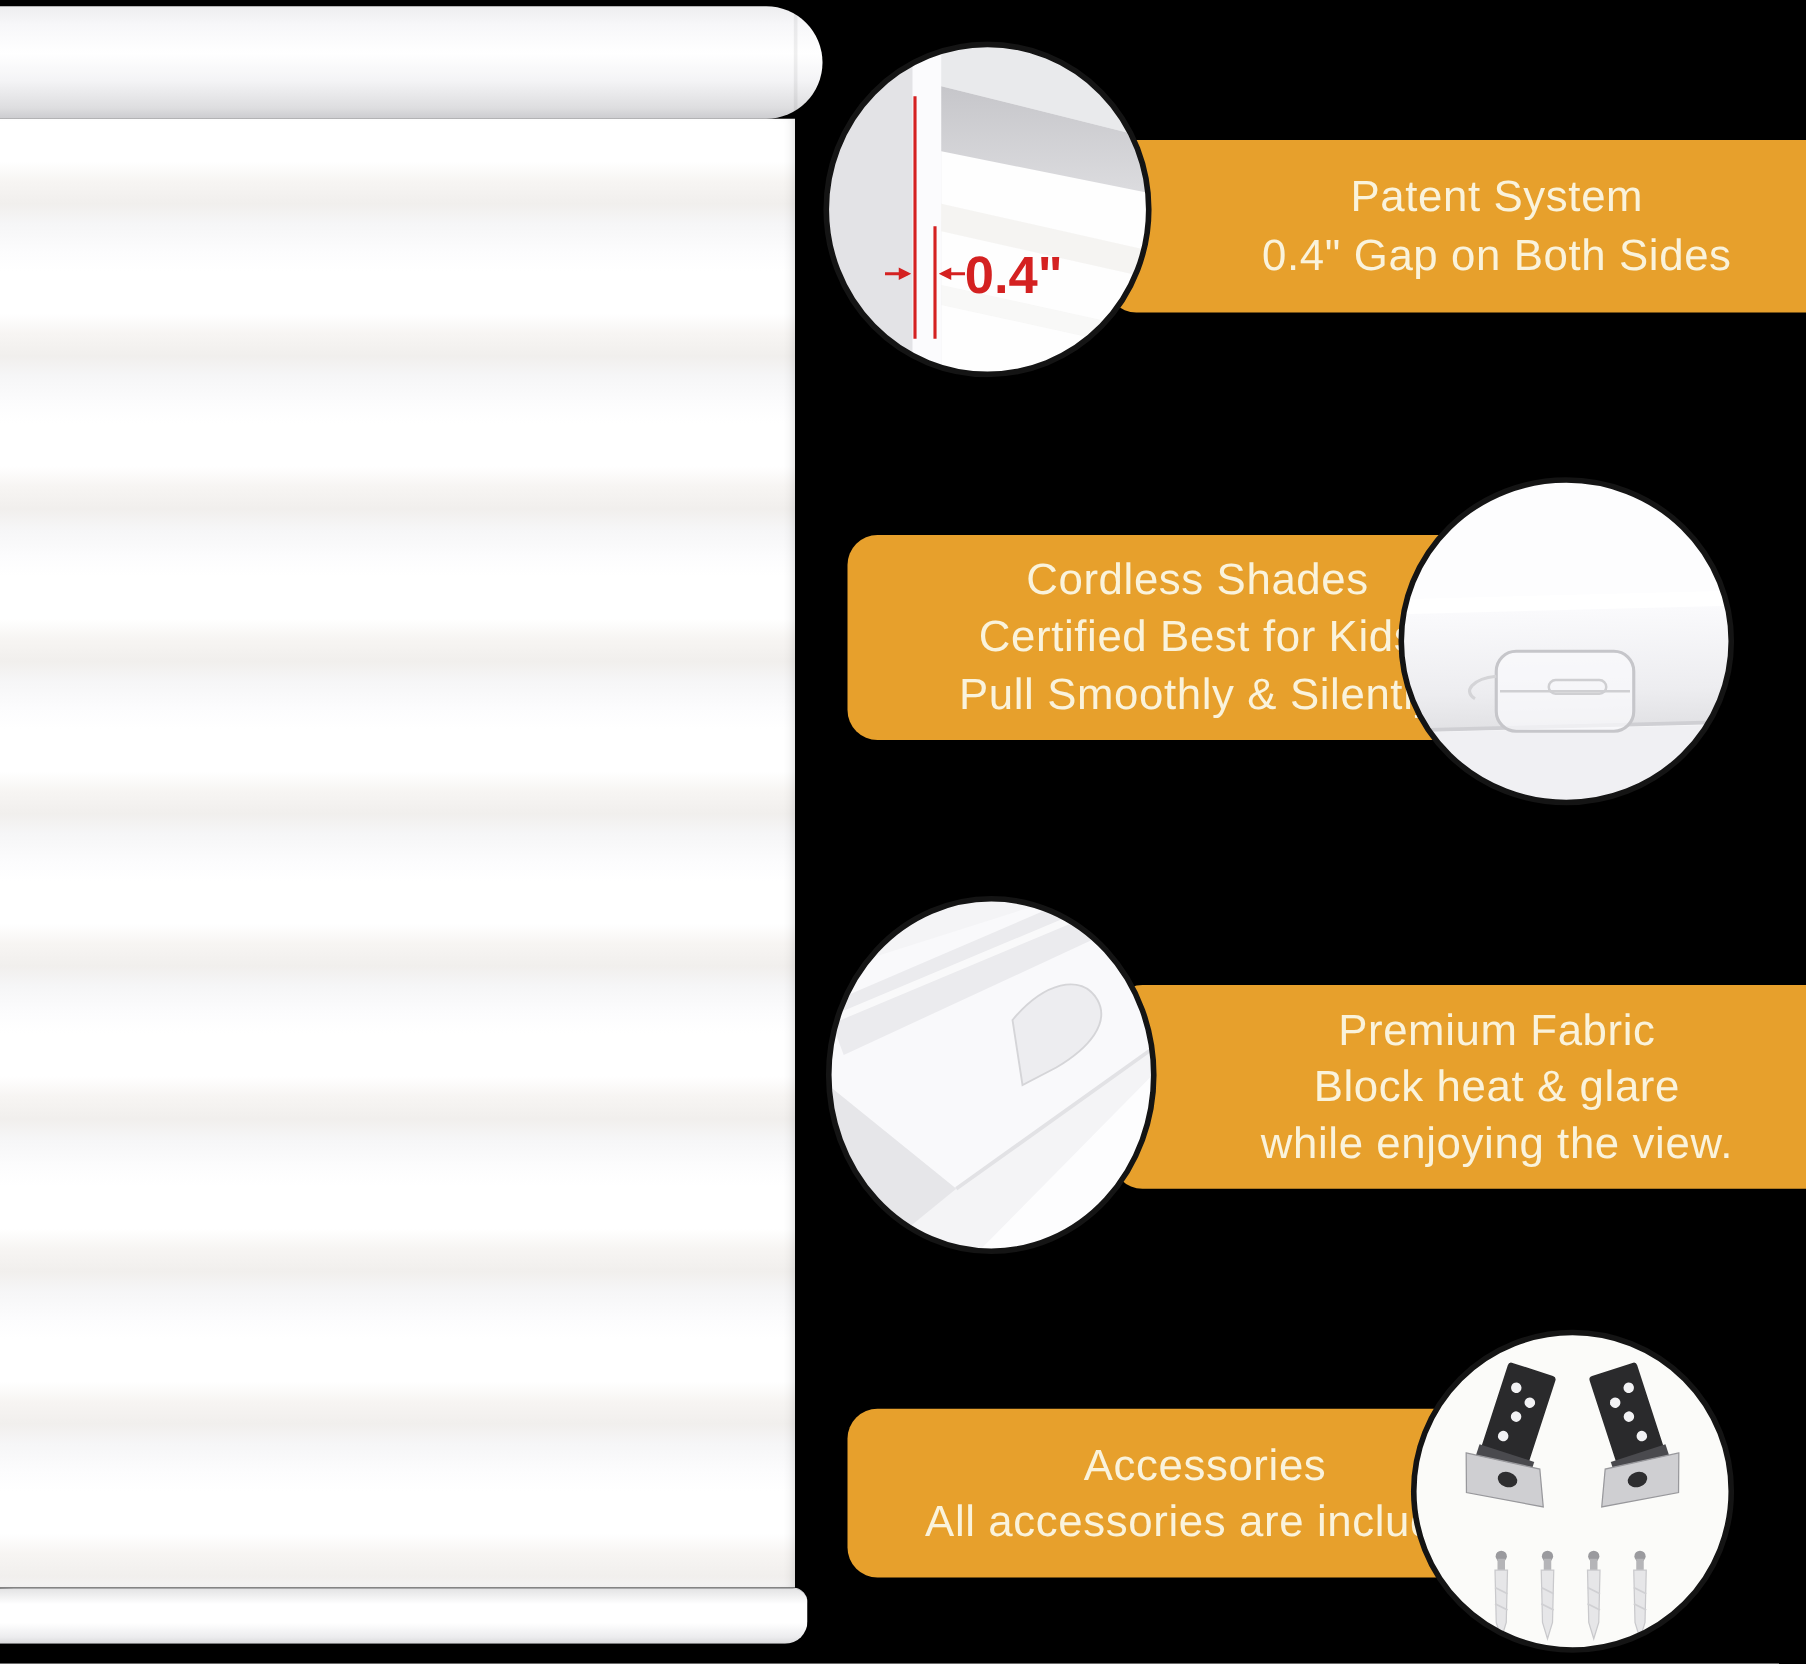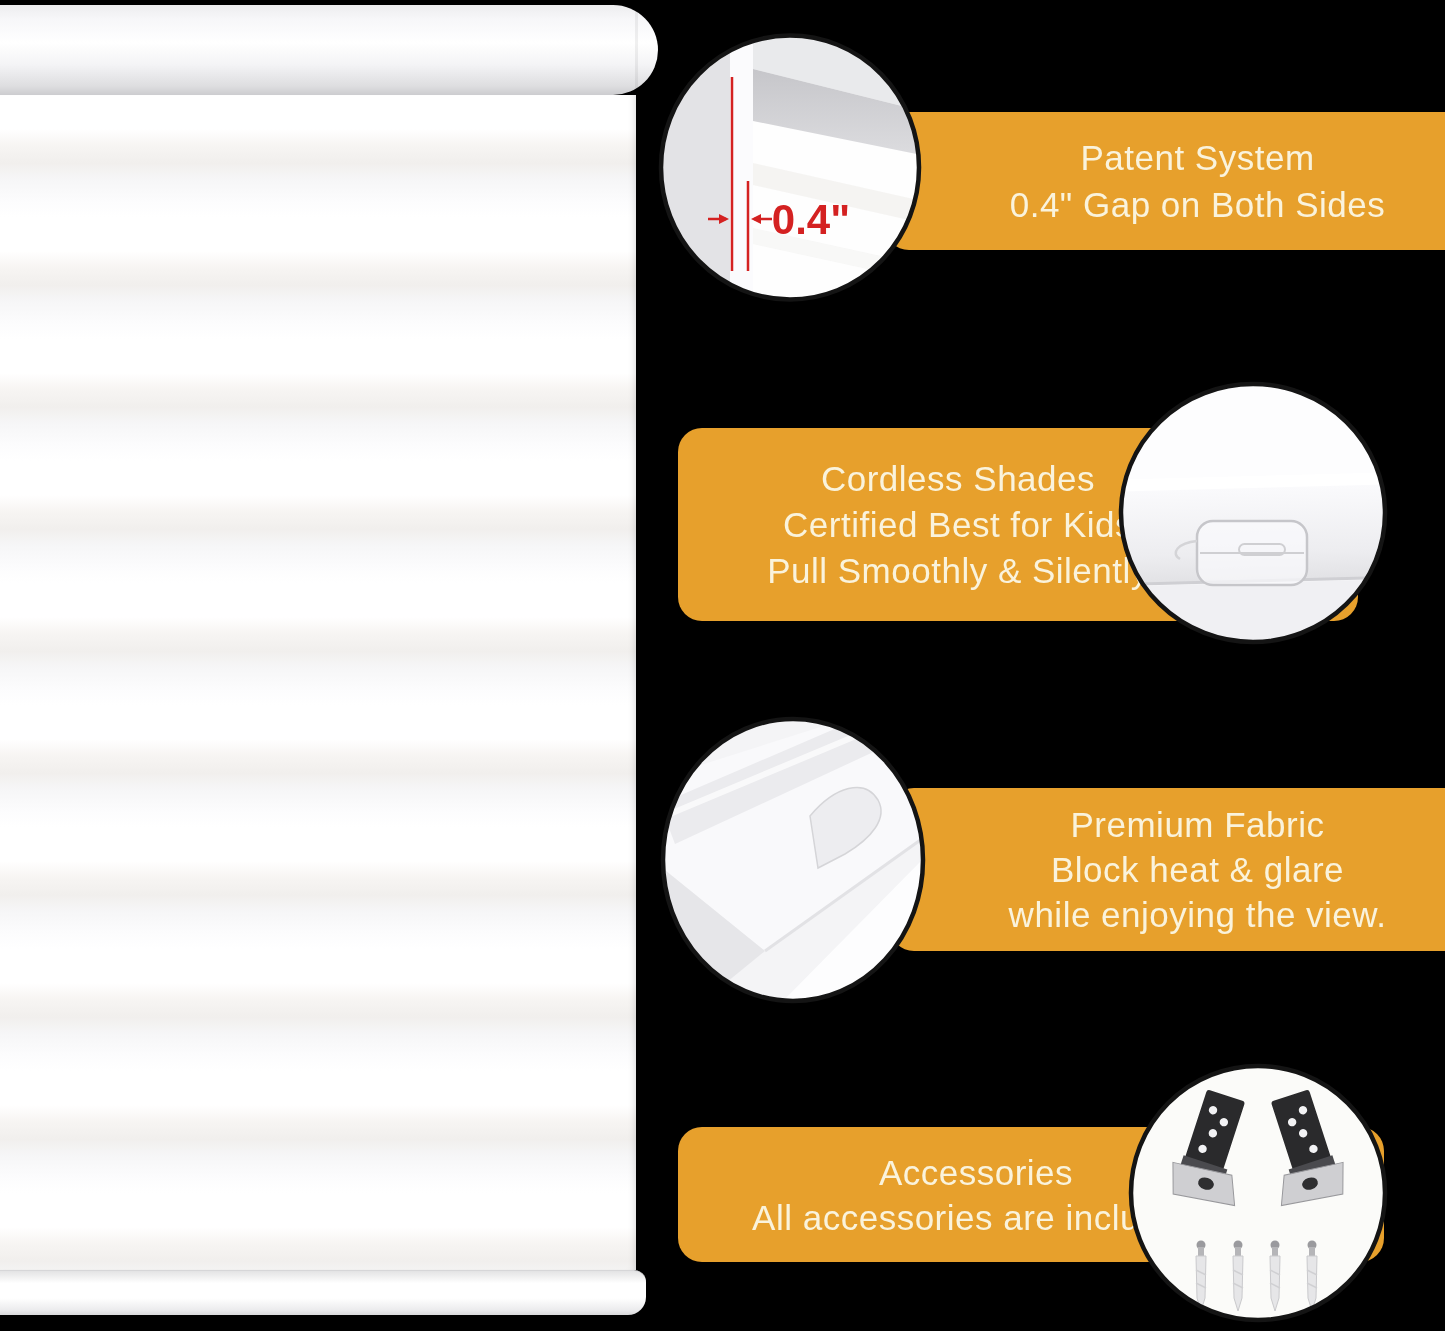--- a/index.html
+++ b/index.html
@@ -37,23 +37,23 @@
   
   .banner{
     position:absolute;background:#E7A02C;border-radius:24px;
     color:#FAF3DC;text-align:center;font-size:35px;line-height:46px;
     display:flex;flex-direction:column;justify-content:center;
     box-shadow:2px 3px 6px rgba(0,0,0,0.10);
     z-index:1;letter-spacing:0.5px;
   }
   .banner div{white-space:nowrap;}
   #banner-1{left:885px;top:112px;width:549px;height:138px;padding-left:38px;line-height:47px;}
-  #banner-2{left:678px;top:428px;width:560px;height:193px;padding-right:120px;}
+  #banner-2{left:678px;top:428px;width:560px;height:164px;padding-right:120px;}
   #banner-3{left:890px;top:788px;width:543px;height:163px;padding-left:36px;line-height:45px;}
-  #banner-4{left:678px;top:1127px;width:572px;height:135px;padding-right:122px;line-height:45px;padding-left:12px;}
+  #banner-4{left:678px;top:1127px;width:572px;height:135px;padding-right:122px;line-height:45px;}
   
   .circle{position:absolute;z-index:2;}
   #circle-1{left:658px;top:33px;}
   #circle-2{left:1118px;top:381px;}
   #circle-3{left:660px;top:716px;}
   #circle-4{left:1128px;top:1063px;}
   .gap-label{
     position:absolute;left:755px;top:196px;width:112px;z-index:3;
     color:#D42121;font-weight:bold;font-size:42px;line-height:48px;text-align:center;
   }

